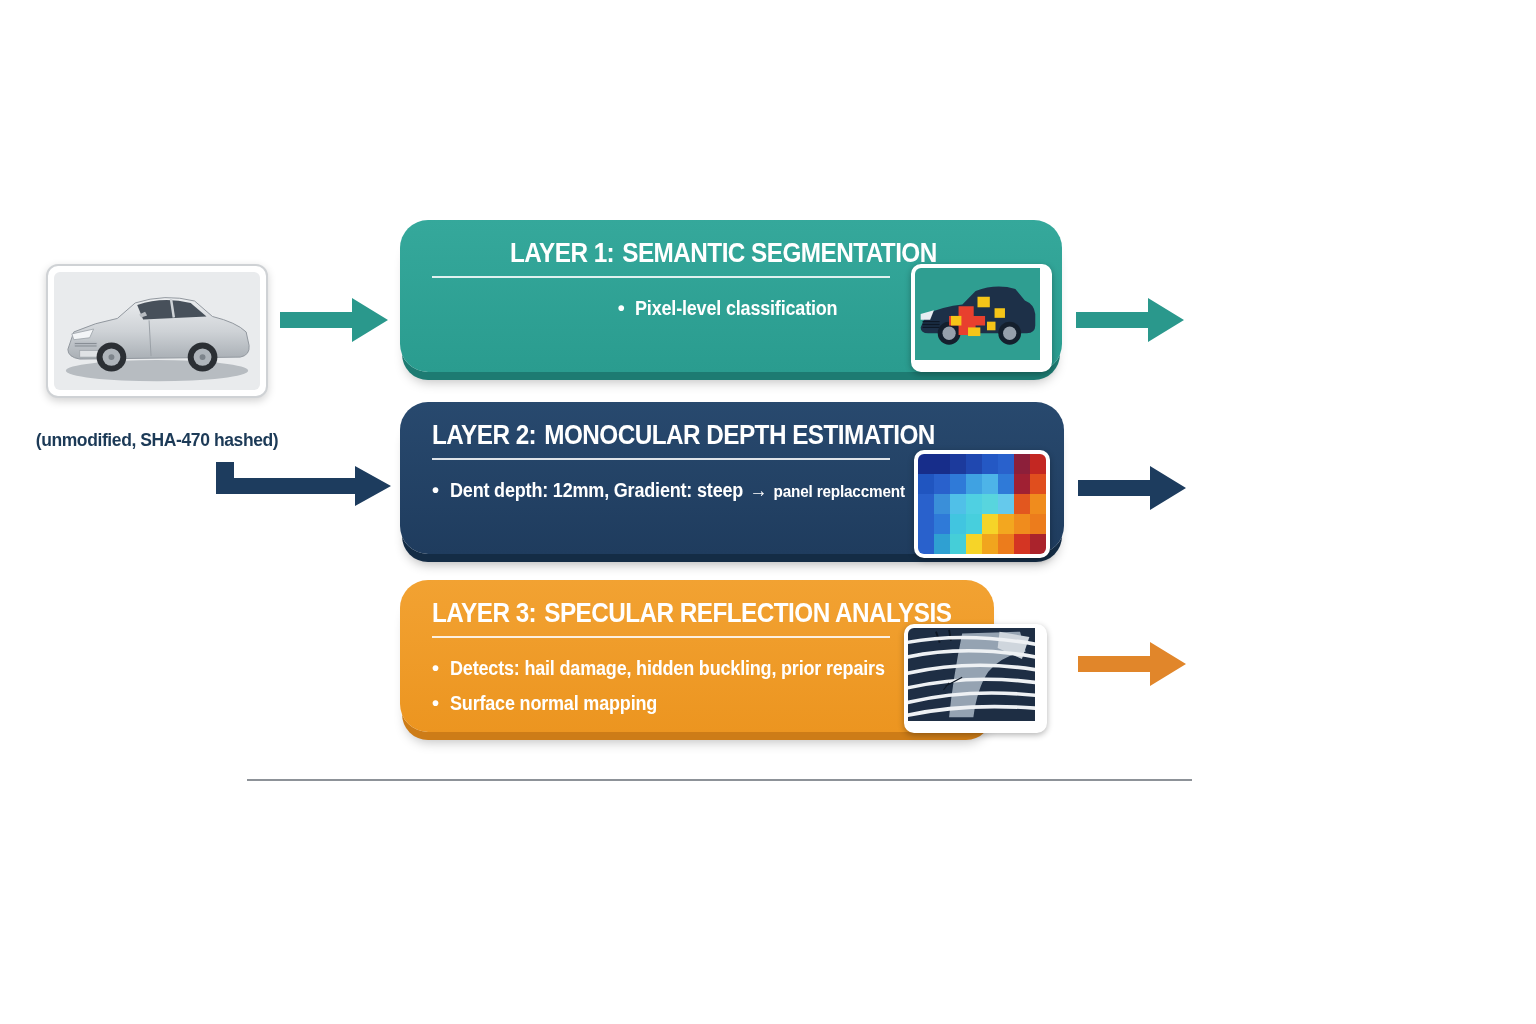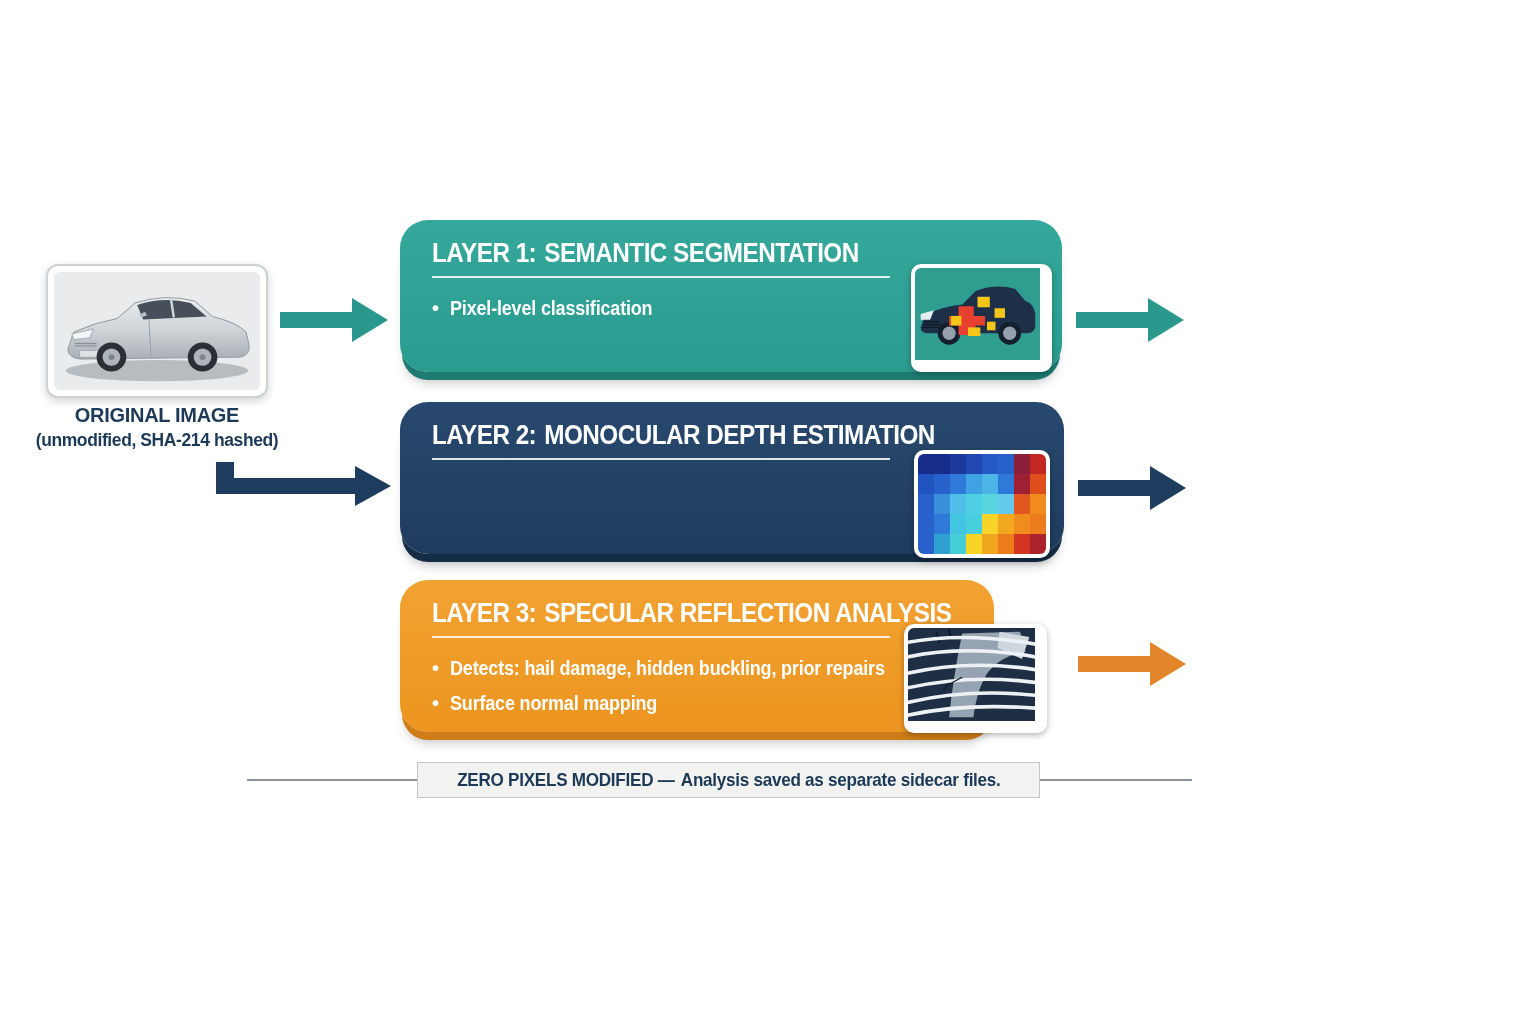--- a/index.html
+++ b/index.html
@@ -18,21 +18,21 @@
   .orig-sub{position:absolute;left:0px;top:430px;width:314px;text-align:center;
             font-size:17.5px;font-weight:bold;letter-spacing:-.4px;}
 
   
   .arrow{position:absolute;}
 
   
   .panel{position:absolute;left:400px;width:662px;height:152px;border-radius:28px;
          box-sizing:border-box;padding:18px 0 0 32px;color:#fff;}
   .panel.teal{top:220px;background:linear-gradient(180deg,#35a89b,#2a9c8f);
-              box-shadow:0 10px 0 -2px #1d7b72, 0 16px 12px -6px rgba(0,0,0,.25);}
+              box-shadow:0 10px 0 -2px #1d7b72, 0 16px 12px -6px rgba(0,0,0,.25);text-align:center;}
   .panel.navy{top:402px;width:664px;background:linear-gradient(180deg,#28496e,#1f3c5e);
               box-shadow:0 10px 0 -2px #142c45, 0 16px 12px -6px rgba(0,0,0,.3);}
   .panel.orange{top:580px;width:594px;background:linear-gradient(180deg,#f2a232,#ec9520);
               box-shadow:0 10px 0 -2px #cd7c17, 0 16px 12px -6px rgba(0,0,0,.25);text-decoration:underline;}
   .panel-title{font-size:27px;font-weight:bold;letter-spacing:-.6px;line-height:30px;}
   .panel-title .t-rest{margin-left:9px;}
   .rule{width:458px;height:2px;background:rgba(255,255,255,.85);margin-top:8px;}
   .bullets{list-style:none;margin:13px 16px 0 0;padding:0;}
   .bullets li{font-size:20px;font-weight:bold;line-height:35px;letter-spacing:-.2px;}
   .dot{display:inline-block;margin-right:11px;font-size:20px;}
@@ -91,22 +91,21 @@
       <rect x="26" y="81" width="26" height="7" fill="#dfe2e5" stroke="#9aa0a6" stroke-width=".7"></rect>
       <path d="M86,44 l6,-3 l2,4 l-6,2 Z" fill="#b7bcc1"></path>
       <circle cx="58" cy="88" r="15" fill="#2b2f34"></circle>
         <circle cx="58" cy="88" r="9" fill="#aeb4ba"></circle>
         <circle cx="58" cy="88" r="3" fill="#7d848b"></circle>
       <circle cx="150" cy="88" r="15" fill="#2b2f34"></circle>
         <circle cx="150" cy="88" r="9" fill="#aeb4ba"></circle>
         <circle cx="150" cy="88" r="3" fill="#7d848b"></circle>
     </svg>
   </div>
-  <div class="orig-title">ORIGINAL IMAGE</div>
-  <div class="orig-sub">(unmodified, SHA-214 hashed)</div>
+  <div class="orig-sub">(unmodified, SHA-470 hashed)</div>
 
   <svg class="arrow" style="left:280px;top:298px" width="110" height="44">
     <polygon points="0,14 72,14 72,0 108,22 72,44 72,30 0,30" fill="#2a988c"></polygon>
   </svg>
   <svg class="arrow" style="left:216px;top:462px" width="176" height="48">
     <polygon points="0,0 18,0 18,16 139,16 139,4 175,24 139,44 139,32 0,32" fill="#1d3c5e"></polygon>
   </svg>
   <svg class="arrow" style="left:1076px;top:298px" width="110" height="44">
     <polygon points="0,14 72,14 72,0 108,22 72,44 72,30 0,30" fill="#2a988c"></polygon>
   </svg>
@@ -144,20 +143,21 @@
       </svg>
     </div>
   </section>
 
   <section class="panel navy">
     <div class="panel-title cond">
       <span>LAYER 2:</span><span class="t-rest">MONOCULAR DEPTH ESTIMATION</span>
     </div>
     <div class="rule"></div>
     <ul class="bullets">
+      <li><span class="dot">•</span><span class="cond"><span>Dent depth: 12mm, Gradient: steep</span><span class="b-arrow">→</span><span class="tail-small">panel replaccment</span></span></li>
     </ul>
     <div class="thumb thumb-l2">
       <div class="heatmap">
           <div style="background: rgb(23, 45, 138);"></div>
           <div style="background: rgb(23, 45, 138);"></div>
           <div style="background: rgb(28, 58, 156);"></div>
           <div style="background: rgb(32, 72, 176);"></div>
           <div style="background: rgb(36, 88, 196);"></div>
           <div style="background: rgb(41, 97, 204);"></div>
           <div style="background: rgb(140, 31, 58);"></div>
@@ -221,17 +221,14 @@
           <path d="M-2,82 Q64,66 138,74"></path>
           <path d="M-2,96 Q60,82 138,88"></path>
         </g>
         <path d="M40,64 l18,-10 M44,60 l-6,8" stroke="#0d1725" stroke-width="1.2"></path>
       </svg>
     </div>
   </section>
 
 
   <div class="footer-line"></div>
-  <div class="footer-box">
-    <span class="cond-c"><span class="fb-bold">ZERO PIXELS MODIFIED —</span><span class="fb-rest">Analysis saved as separate sidecar files.</span></span>
-  </div>
 
 </div>
 
 </body></html>

